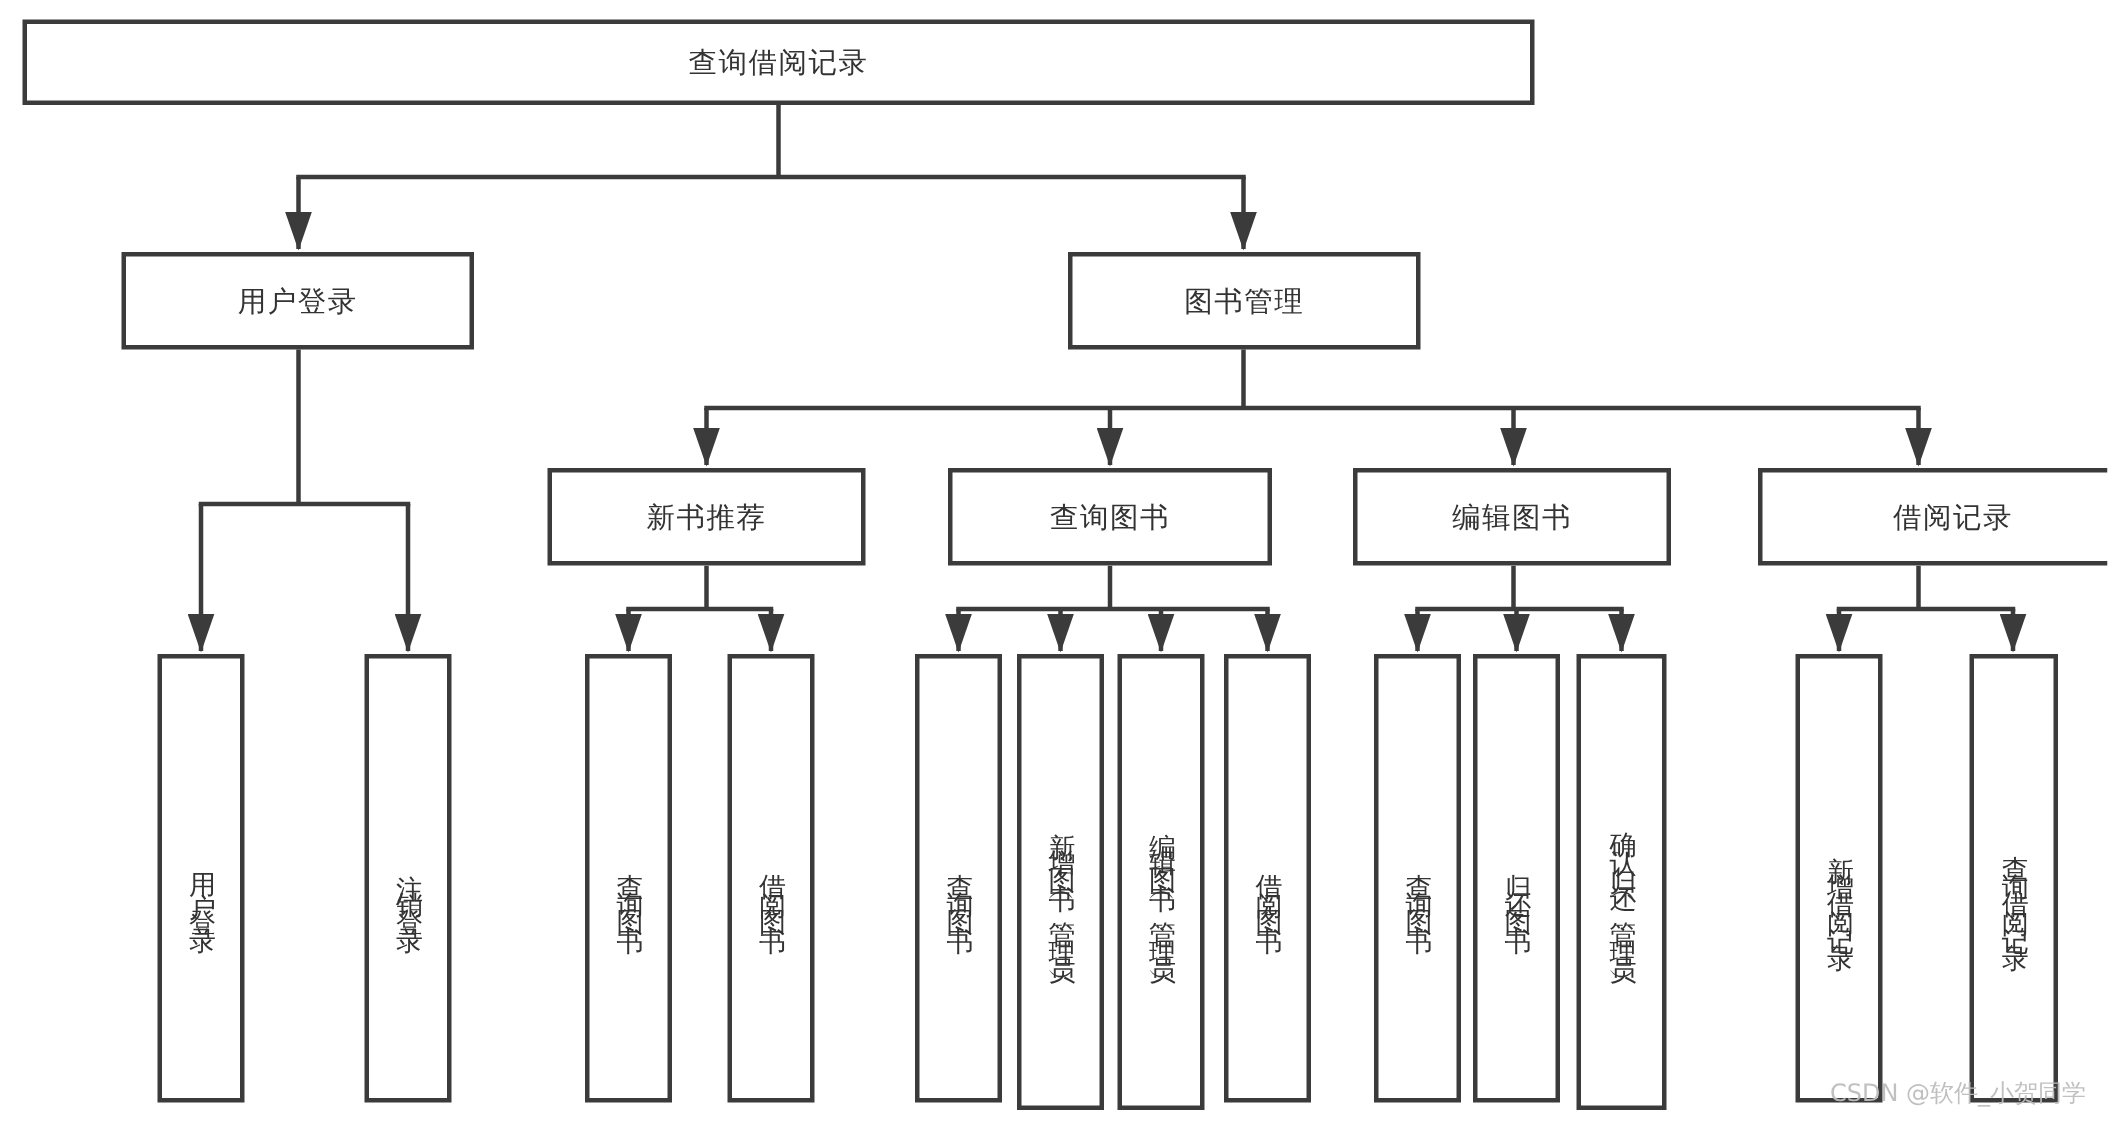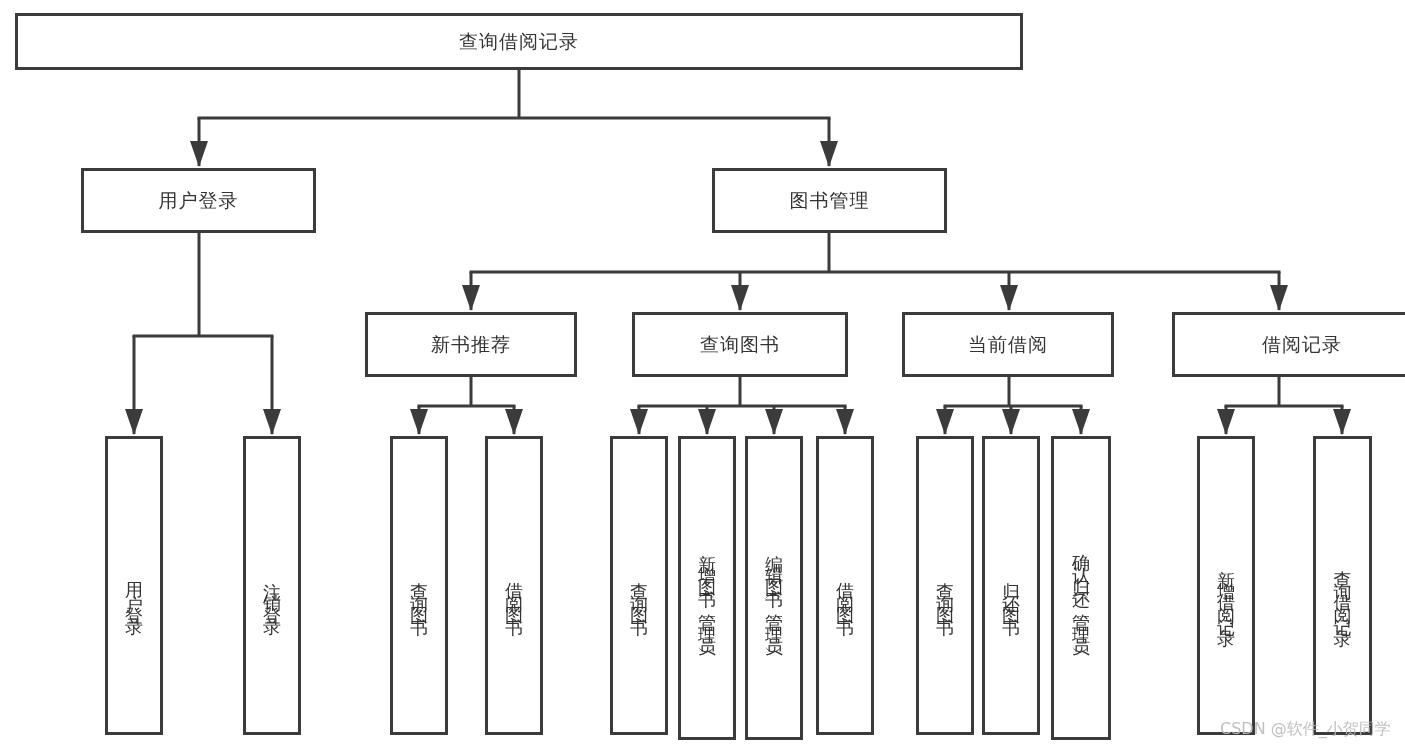--- a/index.html
+++ b/index.html
@@ -135,21 +135,21 @@
     <span class="hlabel">新书推荐</span>
   </div>
 
   <div class="box" style="left:712px;top:168px;width:235px;height:65px">
     <span class="hlabel">图书管理</span>
   </div>
   <div class="box" style="left:632px;top:312px;width:216px;height:65px">
     <span class="hlabel">查询图书</span>
   </div>
   <div class="box" style="left:902px;top:312px;width:212px;height:65px">
-    <span class="hlabel">当前借阅</span>
+    <span class="hlabel">编辑图书</span>
   </div>
   <div class="box" style="left:1172px;top:312px;width:260px;height:65px">
     <span class="hlabel">借阅记录</span>
   </div>
 
   <div class="box" style="left:105px;top:436px;width:58px;height:299px">
     <span class="vlabel">用户登录</span>
   </div>
   <div class="box" style="left:243px;top:436px;width:58px;height:299px">
     <span class="vlabel">注销登录</span>

